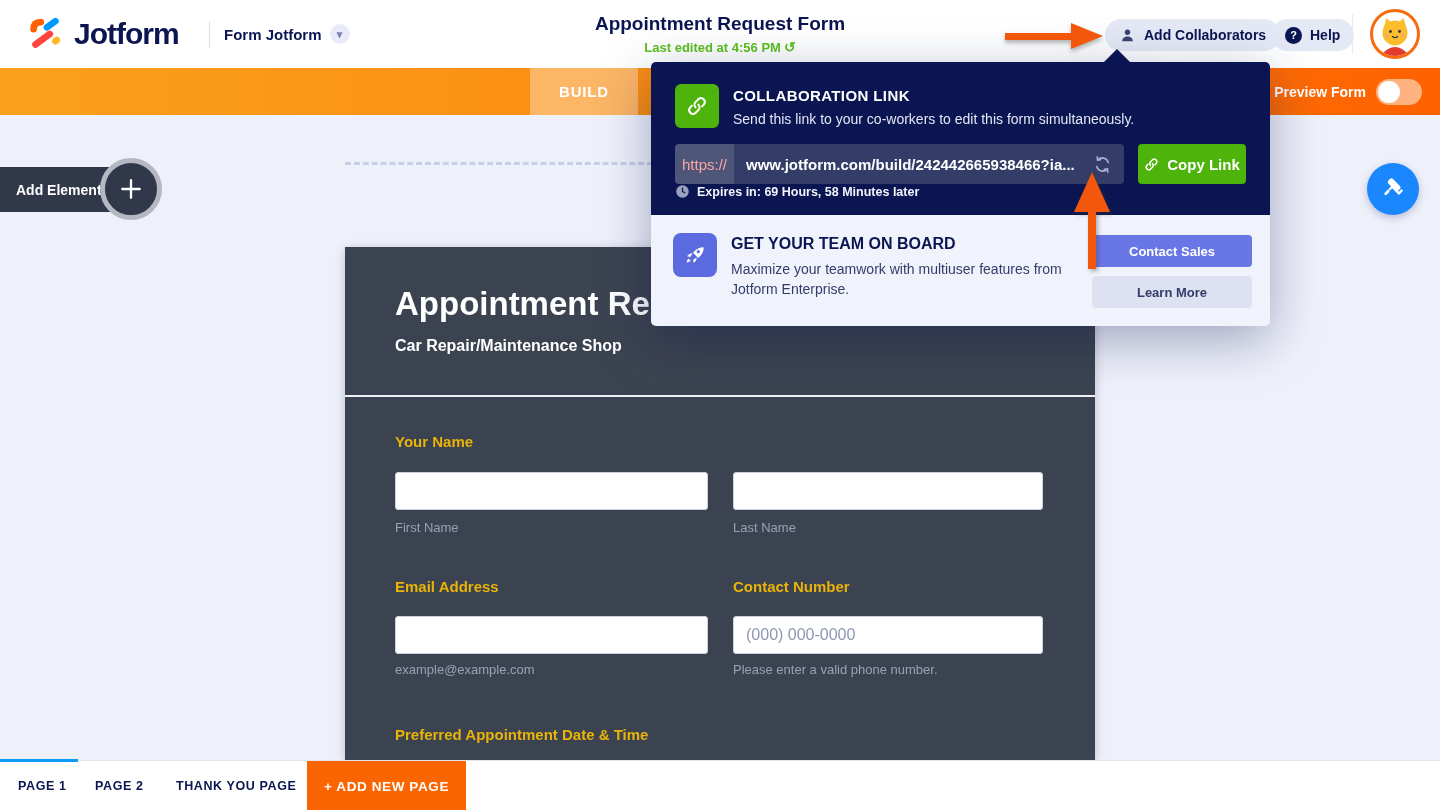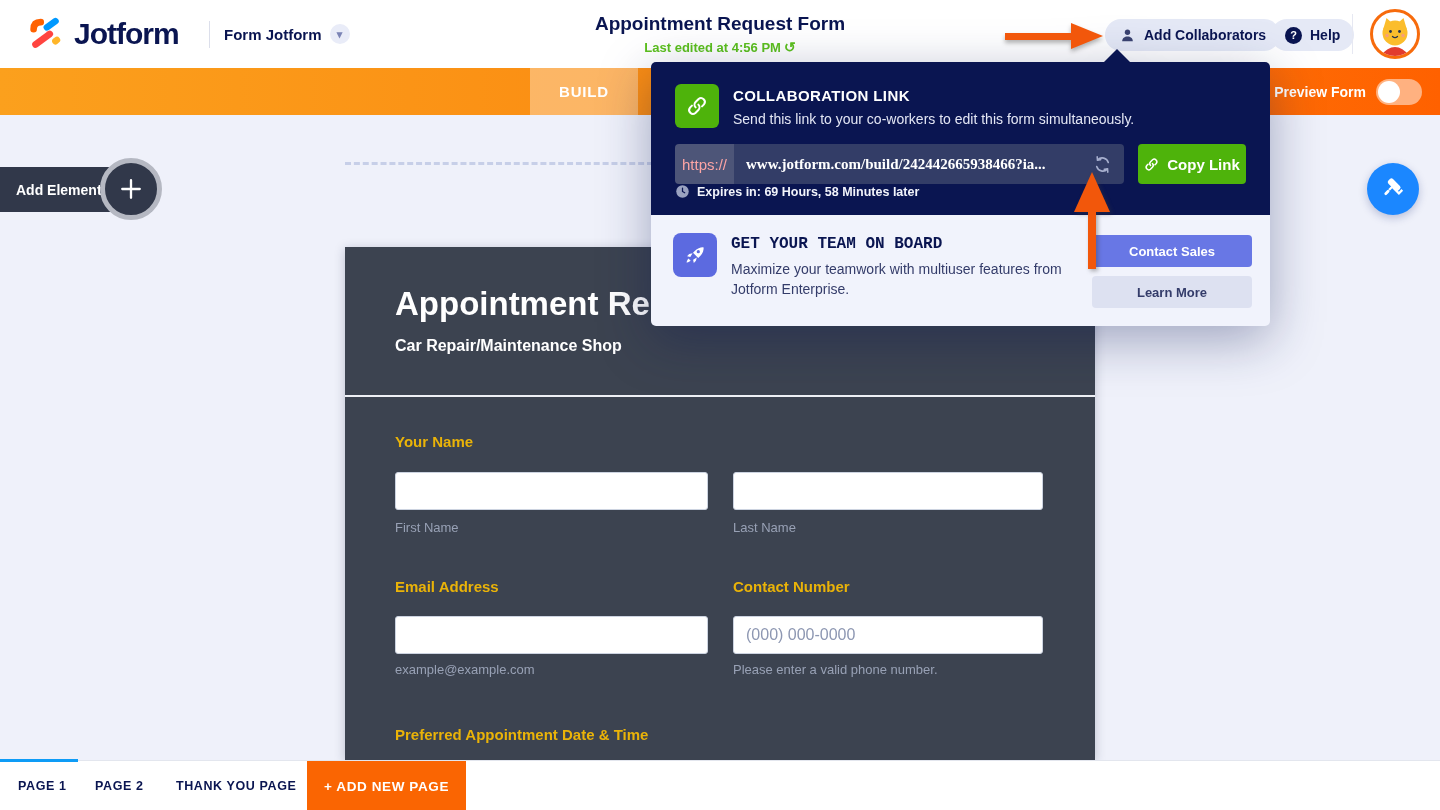--- a/index.html
+++ b/index.html
@@ -77,33 +77,33 @@
   .collab-head { display:flex; gap:14px; }
   .collab-icon { width:44px; height:44px; border-radius:6px; background:#4eb30b; flex:none;
                  display:flex; align-items:center; justify-content:center; }
   .collab-title { font-size:15px; font-weight:700; color:#fff; letter-spacing:0.4px; padding-top:3px; }
   .collab-sub { margin-top:7px; font-size:14px; color:#e4e7f5; }
   .url-row { display:flex; margin-top:16px; height:40px; }
   .url-scheme { background:#4d5578; color:#fca5a5; font-size:15px; display:flex; align-items:center;
                 padding:0 7px; border-radius:4px 0 0 4px; }
   .url-value { background:#333d67; color:#fff; font-weight:700; font-size:15px; flex:1; min-width:0;
                display:flex; align-items:center; gap:8px; padding:0 12px; border-radius:0 4px 4px 0; cursor:text; }
-  .url-text { flex:1; overflow:hidden; white-space:nowrap;font-family:Liberation Serif, serif; }
+  .url-text { flex:1; overflow:hidden; white-space:nowrap; }
   .refresh-btn { flex:none; display:flex; cursor:pointer; }
   .copy-btn { margin-left:14px; width:108px; background:#4eb30b; border-radius:4px; color:#fff;
               font-weight:700; font-size:15px; display:flex; align-items:center; justify-content:center;
               gap:8px; cursor:pointer; }
   .expires { display:flex; align-items:center; gap:7px; color:#f2f4fb;
              font-size:12.5px; font-weight:600; }
   .popup-light { background:#f1f3fc; border-radius:0 0 5px 5px; padding:18px 18px 18px 22px;
                  display:flex; gap:14px; }
   .rocket-badge { width:44px; height:44px; border-radius:8px; background:#5c6ae0; flex:none;
                   display:flex; align-items:center; justify-content:center; }
   .team-text { flex:1; padding-top:2px; }
-  .team-title { font-size:16px; font-weight:800; color:#0a1551;font-family:Liberation Mono, monospace; }
+  .team-title { font-size:16px; font-weight:800; color:#0a1551; }
   .team-desc { margin-top:6px; font-size:14px; color:#343c6a; line-height:1.45; max-width:335px; }
   .team-buttons { width:160px; flex:none; display:flex; flex-direction:column; gap:9px; padding-top:2px; }
   .btn-contact { height:32px; background:#6877e5; border-radius:4px; color:#fff; font-weight:700;
                  font-size:13px; display:flex; align-items:center; justify-content:center; cursor:pointer; }
   .btn-learn { height:32px; background:#dde1f1; border-radius:4px; color:#343c6a; font-weight:600;
                font-size:13px; display:flex; align-items:center; justify-content:center; cursor:pointer; }
 
   
   .arrow-h { position:absolute; top:23px; left:1005px; width:98px; height:26px; z-index:60;
              filter:drop-shadow(0 3px 2px rgba(90,90,90,0.45)); }

